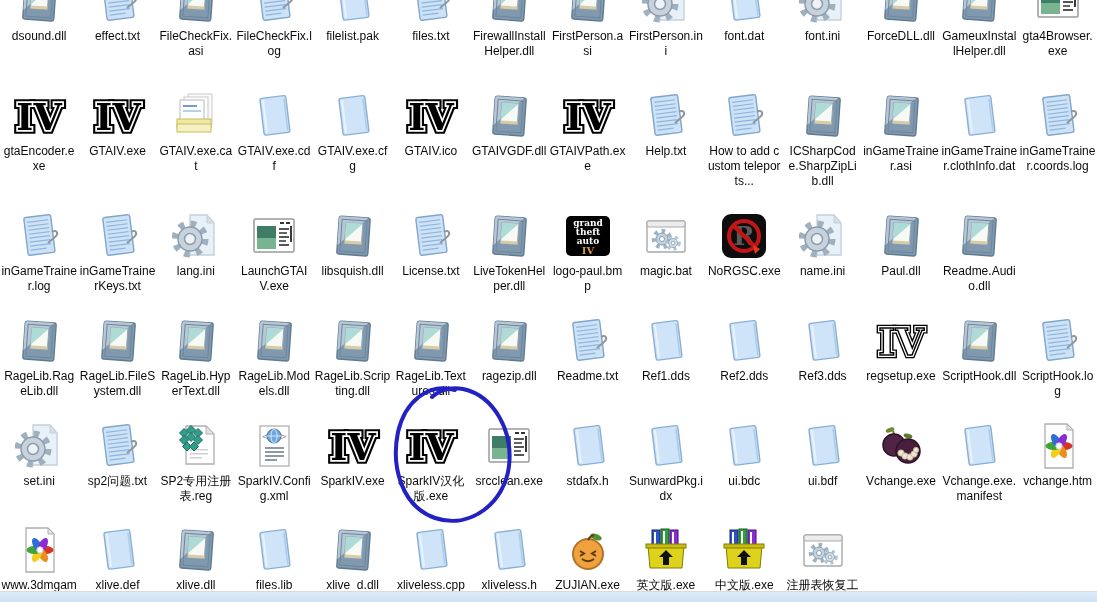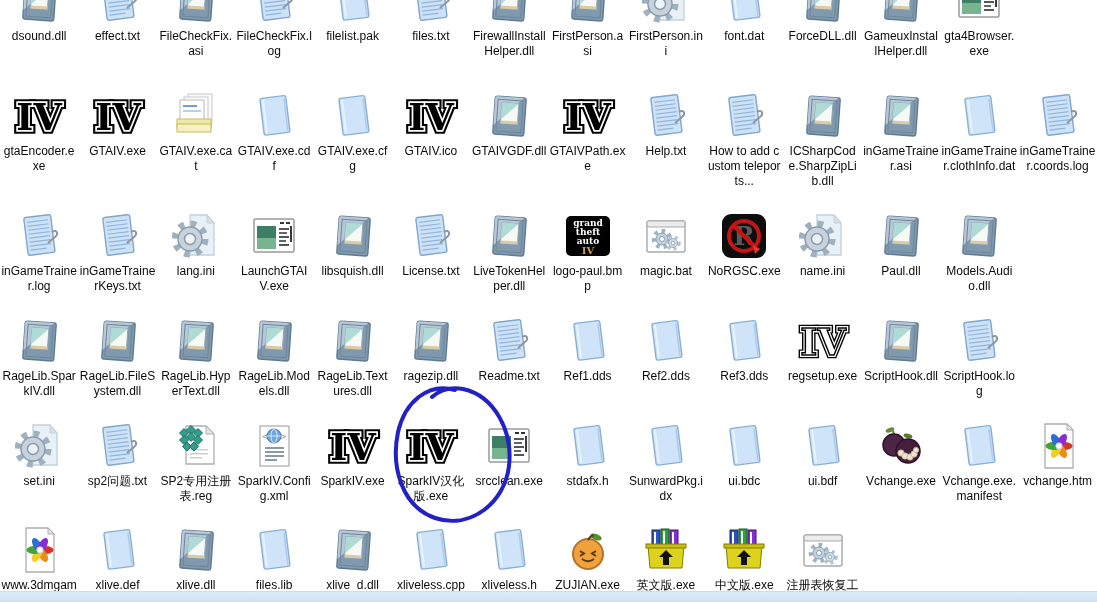--- a/index.html
+++ b/index.html
@@ -191,20 +191,32 @@
               <path d="M15 7 v33" stroke="#e9f3fc" stroke-width="2"></path>
               <path d="M36 8 v32" stroke="#aecbe8" stroke-width="1.5"></path>
             </g>
           </svg>
         </div>
         <div class="lb">font.dat</div>
       </div>
       <div class="cell">
         <div class="ic">
           <svg width="48" height="48" viewBox="0 0 48 48">
+            <path d="M18 3 h17 l7 8 v32 h-24 z" fill="#e9f1f8" stroke="#c2cfda" stroke-width="1.3"></path>
+            <path d="M35 3 l7 8 h-7 z" fill="#d4dfe8" stroke="#c2cfda"></path>
+            <circle cx="18" cy="27" r="15" fill="none" stroke="#9fb0bf" stroke-width="7" stroke-dasharray="5.5 6.3"></circle>
+            <circle cx="18" cy="27" r="12" fill="#c7d2dc" stroke="#8b9dac" stroke-width="1.5"></circle>
+            <circle cx="18" cy="27" r="5.5" fill="#eef3f8" stroke="#8b9dac" stroke-width="1.5"></circle>
+          </svg>
+        </div>
+        <div class="lb">font.ini</div>
+      </div>
+      <div class="cell">
+        <div class="ic">
+          <svg width="48" height="48" viewBox="0 0 48 48">
             <g transform="rotate(4 24 24)">
               <rect x="9" y="5" width="31" height="38" rx="2" fill="#8099af" stroke="#5f7b93" stroke-width="1.4"></rect>
               <path d="M9 7 a2 2 0 0 1 2 -2 h27 l-29 29 z" fill="#b7c7d6"></path>
               <rect x="12" y="8" width="25" height="32" fill="none" stroke="#6e8699"></rect>
               <rect x="16" y="11" width="17" height="21" fill="#f7f9f4" stroke="#8fa5b5"></rect>
               <path d="M16 11 h17 l-17 17 z" fill="#aedbd6"></path>
               <rect x="16" y="29" width="17" height="3" fill="#d9cba6"></rect>
             </g>
           </svg>
         </div>
@@ -650,38 +662,38 @@
             <g transform="rotate(4 24 24)">
               <rect x="9" y="5" width="31" height="38" rx="2" fill="#8099af" stroke="#5f7b93" stroke-width="1.4"></rect>
               <path d="M9 7 a2 2 0 0 1 2 -2 h27 l-29 29 z" fill="#b7c7d6"></path>
               <rect x="12" y="8" width="25" height="32" fill="none" stroke="#6e8699"></rect>
               <rect x="16" y="11" width="17" height="21" fill="#f7f9f4" stroke="#8fa5b5"></rect>
               <path d="M16 11 h17 l-17 17 z" fill="#aedbd6"></path>
               <rect x="16" y="29" width="17" height="3" fill="#d9cba6"></rect>
             </g>
           </svg>
         </div>
-        <div class="lb">Models.Audio.dll</div>
+        <div class="lb">Readme.Audio.dll</div>
       </div>
     </div>
     <div class="row r4">
       <div class="cell">
         <div class="ic">
           <svg width="48" height="48" viewBox="0 0 48 48">
             <g transform="rotate(4 24 24)">
               <rect x="9" y="5" width="31" height="38" rx="2" fill="#8099af" stroke="#5f7b93" stroke-width="1.4"></rect>
               <path d="M9 7 a2 2 0 0 1 2 -2 h27 l-29 29 z" fill="#b7c7d6"></path>
               <rect x="12" y="8" width="25" height="32" fill="none" stroke="#6e8699"></rect>
               <rect x="16" y="11" width="17" height="21" fill="#f7f9f4" stroke="#8fa5b5"></rect>
               <path d="M16 11 h17 l-17 17 z" fill="#aedbd6"></path>
               <rect x="16" y="29" width="17" height="3" fill="#d9cba6"></rect>
             </g>
           </svg>
         </div>
-        <div class="lb">RageLib.SparkIV.dll</div>
+        <div class="lb">RageLib.RageLib.dll</div>
       </div>
       <div class="cell">
         <div class="ic">
           <svg width="48" height="48" viewBox="0 0 48 48">
             <g transform="rotate(4 24 24)">
               <rect x="9" y="5" width="31" height="38" rx="2" fill="#8099af" stroke="#5f7b93" stroke-width="1.4"></rect>
               <path d="M9 7 a2 2 0 0 1 2 -2 h27 l-29 29 z" fill="#b7c7d6"></path>
               <rect x="12" y="8" width="25" height="32" fill="none" stroke="#6e8699"></rect>
               <rect x="16" y="11" width="17" height="21" fill="#f7f9f4" stroke="#8fa5b5"></rect>
               <path d="M16 11 h17 l-17 17 z" fill="#aedbd6"></path>
@@ -713,20 +725,35 @@
               <rect x="9" y="5" width="31" height="38" rx="2" fill="#8099af" stroke="#5f7b93" stroke-width="1.4"></rect>
               <path d="M9 7 a2 2 0 0 1 2 -2 h27 l-29 29 z" fill="#b7c7d6"></path>
               <rect x="12" y="8" width="25" height="32" fill="none" stroke="#6e8699"></rect>
               <rect x="16" y="11" width="17" height="21" fill="#f7f9f4" stroke="#8fa5b5"></rect>
               <path d="M16 11 h17 l-17 17 z" fill="#aedbd6"></path>
               <rect x="16" y="29" width="17" height="3" fill="#d9cba6"></rect>
             </g>
           </svg>
         </div>
         <div class="lb">RageLib.Models.dll</div>
+      </div>
+      <div class="cell">
+        <div class="ic">
+          <svg width="48" height="48" viewBox="0 0 48 48">
+            <g transform="rotate(4 24 24)">
+              <rect x="9" y="5" width="31" height="38" rx="2" fill="#8099af" stroke="#5f7b93" stroke-width="1.4"></rect>
+              <path d="M9 7 a2 2 0 0 1 2 -2 h27 l-29 29 z" fill="#b7c7d6"></path>
+              <rect x="12" y="8" width="25" height="32" fill="none" stroke="#6e8699"></rect>
+              <rect x="16" y="11" width="17" height="21" fill="#f7f9f4" stroke="#8fa5b5"></rect>
+              <path d="M16 11 h17 l-17 17 z" fill="#aedbd6"></path>
+              <rect x="16" y="29" width="17" height="3" fill="#d9cba6"></rect>
+            </g>
+          </svg>
+        </div>
+        <div class="lb">RageLib.Scripting.dll</div>
       </div>
       <div class="cell">
         <div class="ic">
           <svg width="48" height="48" viewBox="0 0 48 48">
             <g transform="rotate(4 24 24)">
               <rect x="9" y="5" width="31" height="38" rx="2" fill="#8099af" stroke="#5f7b93" stroke-width="1.4"></rect>
               <path d="M9 7 a2 2 0 0 1 2 -2 h27 l-29 29 z" fill="#b7c7d6"></path>
               <rect x="12" y="8" width="25" height="32" fill="none" stroke="#6e8699"></rect>
               <rect x="16" y="11" width="17" height="21" fill="#f7f9f4" stroke="#8fa5b5"></rect>
               <path d="M16 11 h17 l-17 17 z" fill="#aedbd6"></path>

